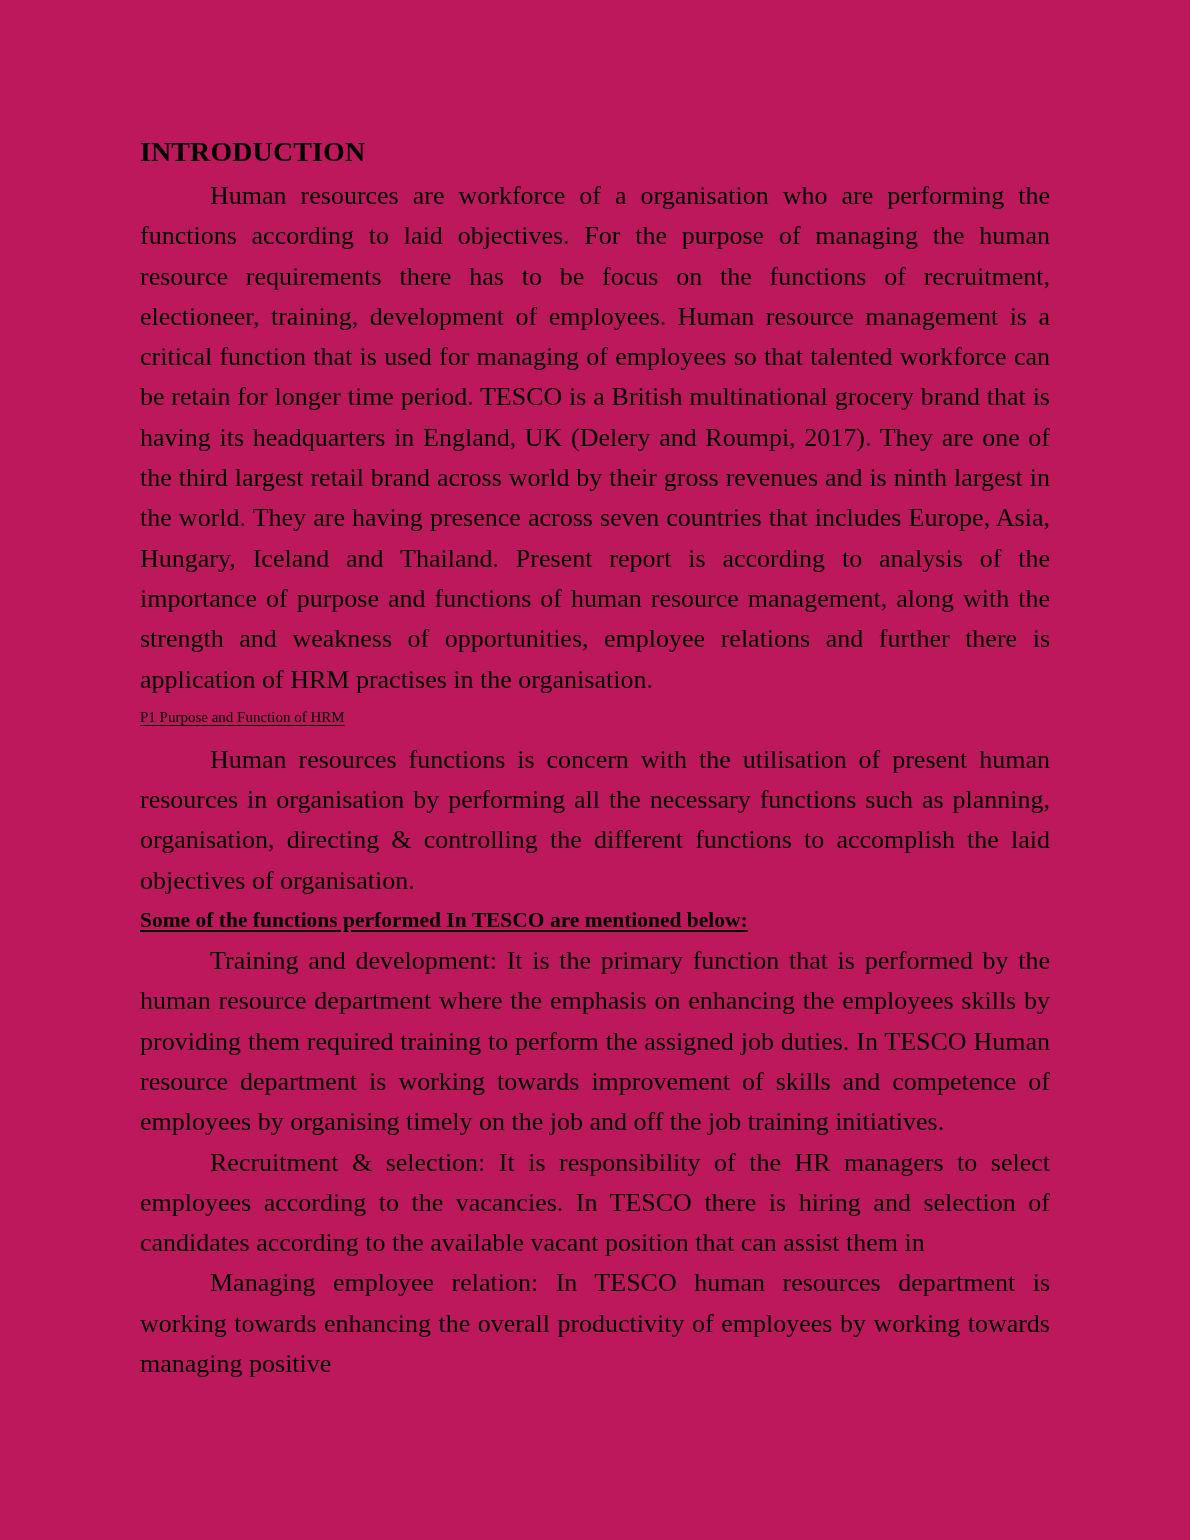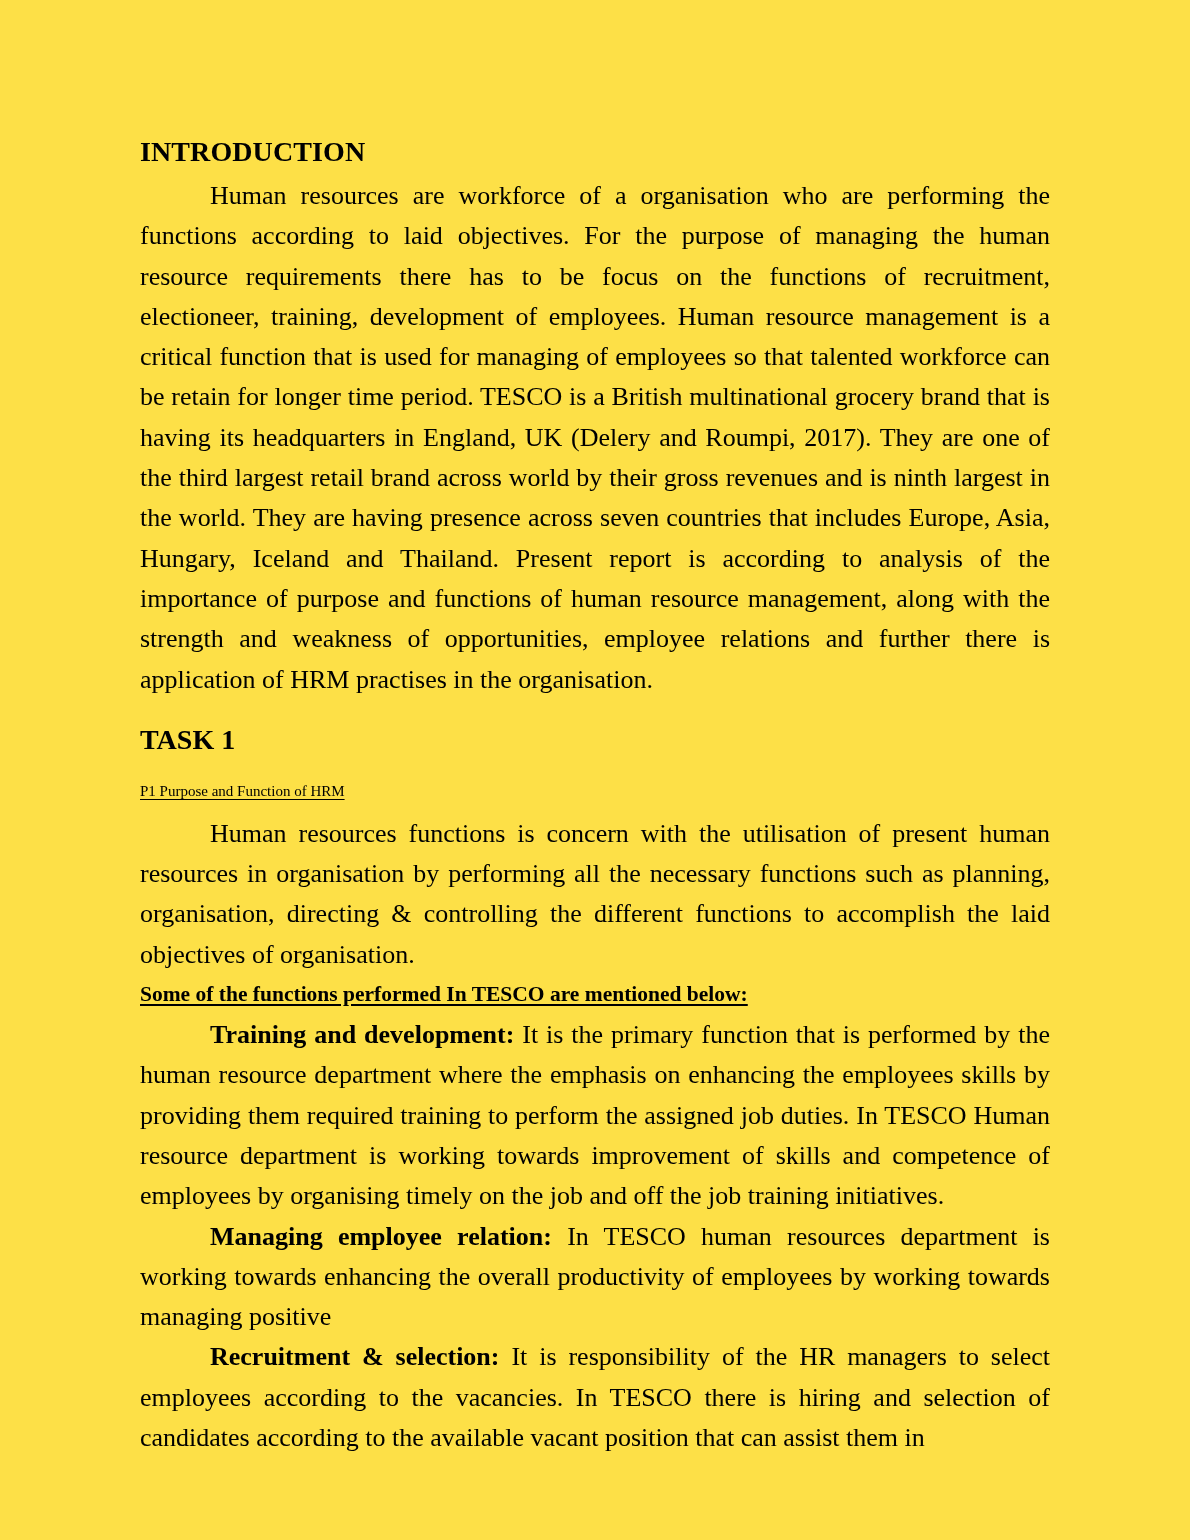--- a/index.html
+++ b/index.html
@@ -11,21 +11,21 @@
     width: 1190px;
     height: 1540px;
     font-family: "Liberation Serif", "DejaVu Serif", serif;
     color: #000000;
     -webkit-font-smoothing: antialiased;
   }
   .page {
     position: relative;
     width: 1190px;
     height: 1540px;
-    background: #fde047;
+    background: #be185d;
     box-sizing: border-box;
     padding: 132px 140px 0 140px;
   }
   .doc-body {
     width: 910px;
   }
 
   
   .h-major {
     font-size: 28px;
@@ -71,59 +71,58 @@
     line-height: 40.3px;
     text-align: justify;
     text-justify: inter-word;
     margin: 0;
     hyphens: none;
   }
   p.indent {
     text-indent: 70px;
   }
   .runin {
-    font-weight: bold;
+    font-weight: normal;
   }
 
   
   p.para::after {
     content: "";
     display: inline-block;
     width: 100%;
   }
   p.para.nostretch::after { display: none; }
 </style>
 </head>
 <body>
 
 <div class="page">
   <div class="doc-body">
 
     <h1 class="h-major">INTRODUCTION</h1>
 
     <p class="para indent nostretch">Human resources are workforce of a organisation who are performing the functions according to laid objectives. For the purpose of managing the human resource requirements there has to be focus on the functions of recruitment, electioneer, training, development of employees. Human resource management is a critical function that is used for managing of employees so that talented workforce can be retain for longer time period. TESCO is a British multinational grocery brand that is having its headquarters in England, UK (Delery and Roumpi, 2017). They are one of the third largest retail brand across world by their gross revenues and is ninth largest in the world. They are having presence across seven countries that includes Europe, Asia, Hungary, Iceland and Thailand. Present report is according to analysis of the importance of purpose and functions of human resource management, along with the strength and weakness of opportunities, employee relations and further there is application of HRM practises in the organisation.</p>
 
-    <h1 class="h-task">TASK 1</h1>
 
     <div class="h-sub">
       <span class="u">P1 Purpose and Function of HRM</span>
     </div>
 
     <p class="para indent nostretch">Human resources functions is concern with the utilisation of present human resources in organisation by performing all the necessary functions such as planning, organisation, directing &amp; controlling the different functions to accomplish the laid objectives of organisation.</p>
 
     <div class="h-bold-underline">
       <span class="u"> Some of the functions performed In TESCO are mentioned below:</span>
     </div>
 
     <p class="para indent nostretch">
       <span class="runin">Training and development:</span><span> It is the primary function that is performed by the human resource department where the emphasis on enhancing the employees skills by providing them required training to perform the assigned job duties. In TESCO Human resource department is working towards improvement of skills and competence of employees by organising timely on the job and off the job training initiatives.</span>
     </p>
 
     <p class="para indent nostretch">
-      <span class="runin">Managing employee relation:</span><span> In TESCO human resources department is working towards enhancing the overall productivity of employees by working towards managing positive</span>
+      <span class="runin">Recruitment &amp; selection:</span><span> It is responsibility of the HR managers to select employees according to the vacancies. In TESCO there is hiring and selection of candidates according to the available vacant position that can assist them in</span>
     </p>
 
     <p class="para indent nostretch">
-      <span class="runin">Recruitment &amp; selection:</span><span> It is responsibility of the HR managers to select employees according to the vacancies. In TESCO there is hiring and selection of candidates according to the available vacant position that can assist them in</span>
+      <span class="runin">Managing employee relation:</span><span> In TESCO human resources department is working towards enhancing the overall productivity of employees by working towards managing positive</span>
     </p>
 
   </div>
 </div>
 
 </body></html>

